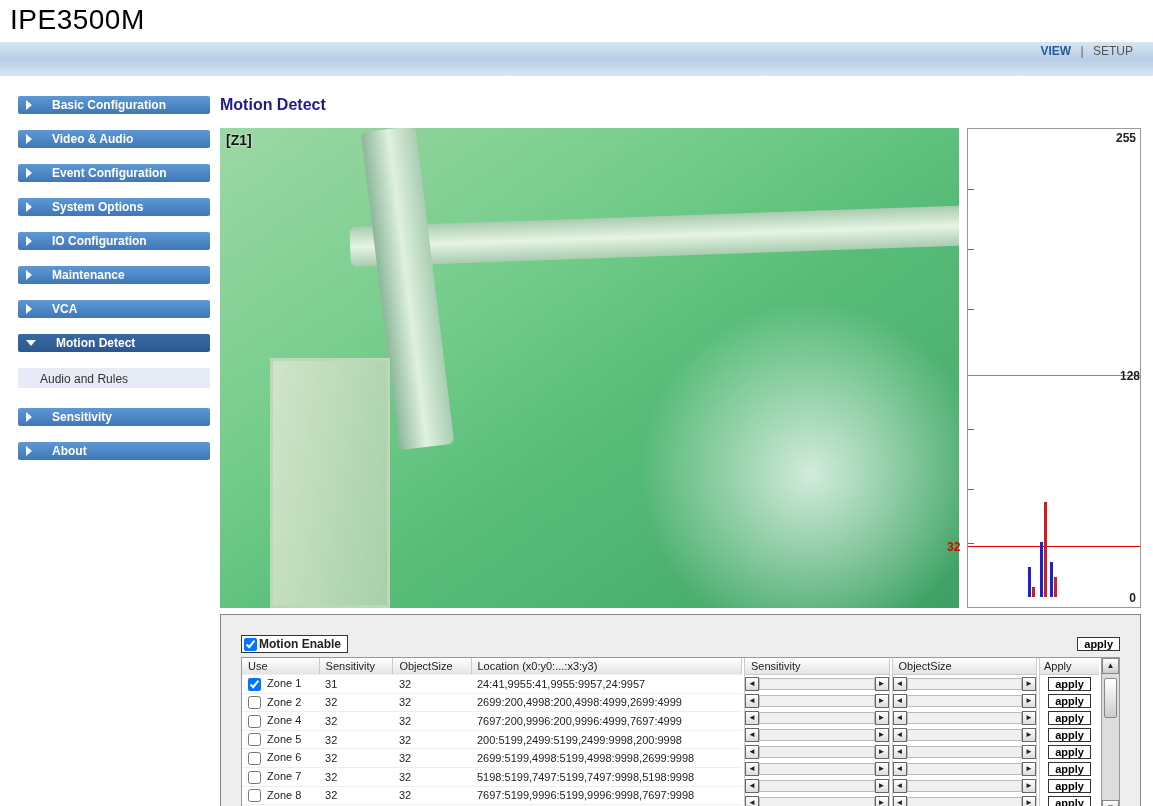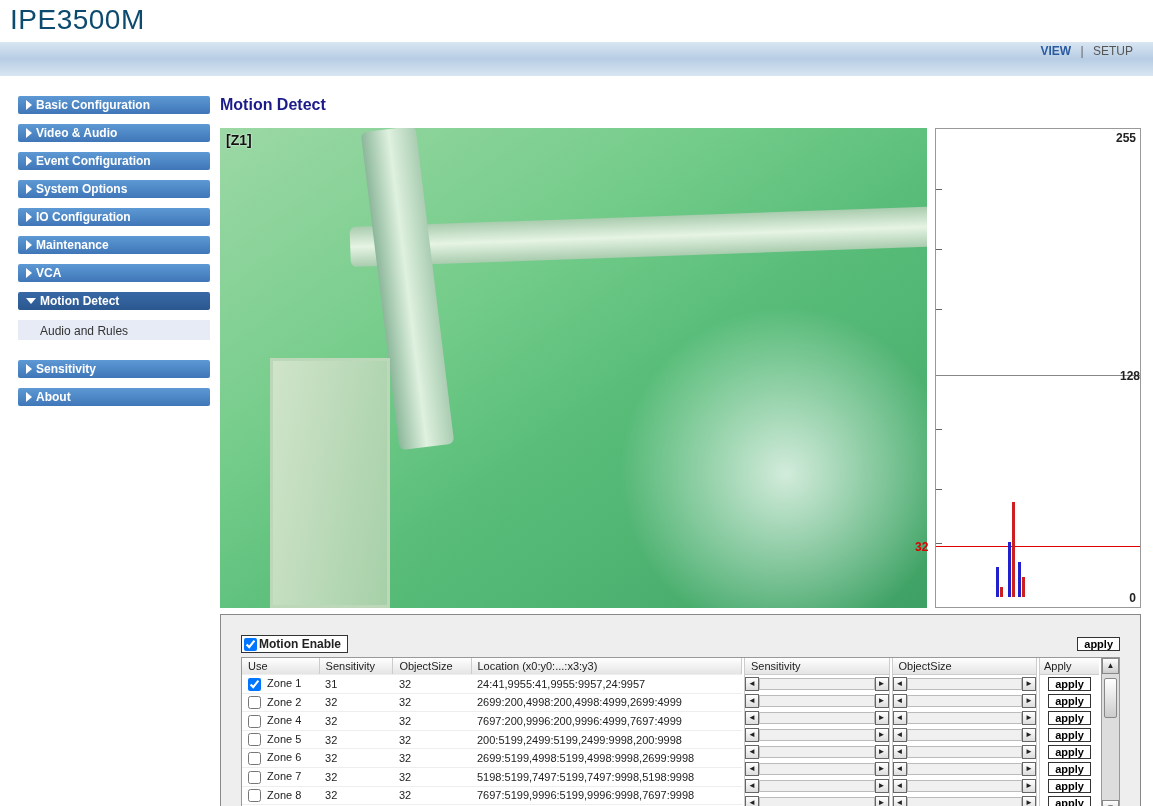--- a/index.html
+++ b/index.html
@@ -1,36 +1,36 @@
 <!DOCTYPE html>
 <html><head>
 <meta charset="utf-8">
 <style>
   * { box-sizing: border-box; }
   html, body { margin:0; padding:0; font-family: Arial, Helvetica, sans-serif; font-size:12px; color:#222; background:#fff; }
   body { width:1153px; }
 
   
-  .product-title { font-size:28px; color:#0c4a6e; padding:4px 0 6px 10px; letter-spacing:0.5px; }
+  .product-title { font-size:28px; color:#000000; padding:4px 0 6px 10px; letter-spacing:0.5px; }
   .top-bar { height:34px; background:linear-gradient(#d9e6f2,#b7cde4,#d9e6f2); position:relative; }
   .top-links { position:absolute; right:20px; top:0; line-height:18px; font-size:12px; color:#2a5aa0; }
   .top-links span { cursor:pointer; }
   .top-links .sep { color:#666; margin:0 6px; }
 
   
   .page-body { display:flex; padding:20px 0 0 0; }
   .sidebar { width:210px; flex-shrink:0; padding-left:18px; }
   .main    { flex:1; padding-left:10px; padding-right:12px; }
 
   .menu-group { margin-bottom:20px; }
   .menu-item {
     background:linear-gradient(#5d99d4,#3f76b8);
     color:#fff; font-weight:bold; font-size:12px;
-    padding:3px 8px; margin-bottom:10px;
-    display:flex; align-items:center; gap:4px; cursor:pointer;
+    padding:3px 8px; margin-bottom:16px;
+    display:flex; align-items:center; gap:20px; cursor:pointer;
     border-radius:2px; height:18px;
   }
   .menu-item.active { background:linear-gradient(#3869a6,#2b578f); }
   .menu-arrow { width:0; height:0; border-top:5px solid transparent; border-bottom:5px solid transparent; border-left:6px solid #fff; }
   .menu-arrow.down { border:none; width:0; height:0; border-left:5px solid transparent; border-right:5px solid transparent; border-top:6px solid #fff; }
   .sub-item { background:#e6ebf5; color:#333; font-size:12px; padding:4px 8px 4px 22px; margin-bottom:1px; cursor:pointer; height:20px; }
 
   .section-title { color:#1b1b8a; font-weight:bold; font-size:16px; margin-bottom:14px; }
 
   .video-row { display:flex; gap:8px; }
@@ -38,21 +38,21 @@
     flex:1; height:480px; position:relative; overflow:hidden;
     background:
       radial-gradient(circle at 80% 72%, rgba(255,255,255,0.75), transparent 25%),
       linear-gradient(145deg, #9cd8a5 0%, #74cc8a 35%, #5abe7a 55%, #4baf6f 80%, #3ea064 100%);
   }
   .zone-label { position:absolute; top:4px; left:6px; color:#111; font-weight:bold; font-size:14px; text-shadow:0 0 2px #fff; }
   .pipe1 { position:absolute; top:0; left:160px; width:55px; height:320px; background:linear-gradient(90deg,#8cb79a,#dff1df,#aacdb2); transform:rotate(-7deg); border-radius:6px; }
   .pipe2 { position:absolute; top:85px; left:130px; width:800px; height:40px; background:linear-gradient(#a9ccae,#e6f4e4,#a9ccae); transform:rotate(-2deg); border-radius:6px; }
   .door  { position:absolute; top:230px; left:50px; width:120px; height:250px; background:linear-gradient(100deg,#d0e4c9,#a6d0a8); border:3px solid #bcd8b8; }
 
-  .hist-pane { width:206px; height:480px; background:#fff; border:1px solid #999; position:relative; }
+  .hist-pane { width:174px; height:480px; background:#fff; border:1px solid #999; position:relative; }
   .hist-max { position:absolute; top:2px; right:4px; font-weight:bold; font-size:12px; }
   .hist-mid { position:absolute; top:240px; right:0; font-weight:bold; font-size:12px; }
   .hist-mid-line { position:absolute; top:246px; left:0; right:0; height:1px; background:#888; }
   .hist-zero { position:absolute; bottom:2px; right:4px; font-weight:bold; font-size:12px; }
   .thresh-line { position:absolute; left:0; right:0; height:1px; background:#d00; bottom:60px; }
   .thresh-label { position:absolute; bottom:54px; left:-20px; color:#d00; font-weight:bold; font-size:12px; }
   .hist-bar { position:absolute; bottom:10px; width:3px; }
   .hist-bar.b1 { left:60px; height:30px; background:#2020cc; }
   .hist-bar.b2 { left:64px; height:10px; background:#cc2020; }
   .hist-bar.b3 { left:72px; height:55px; background:#2020cc; }

